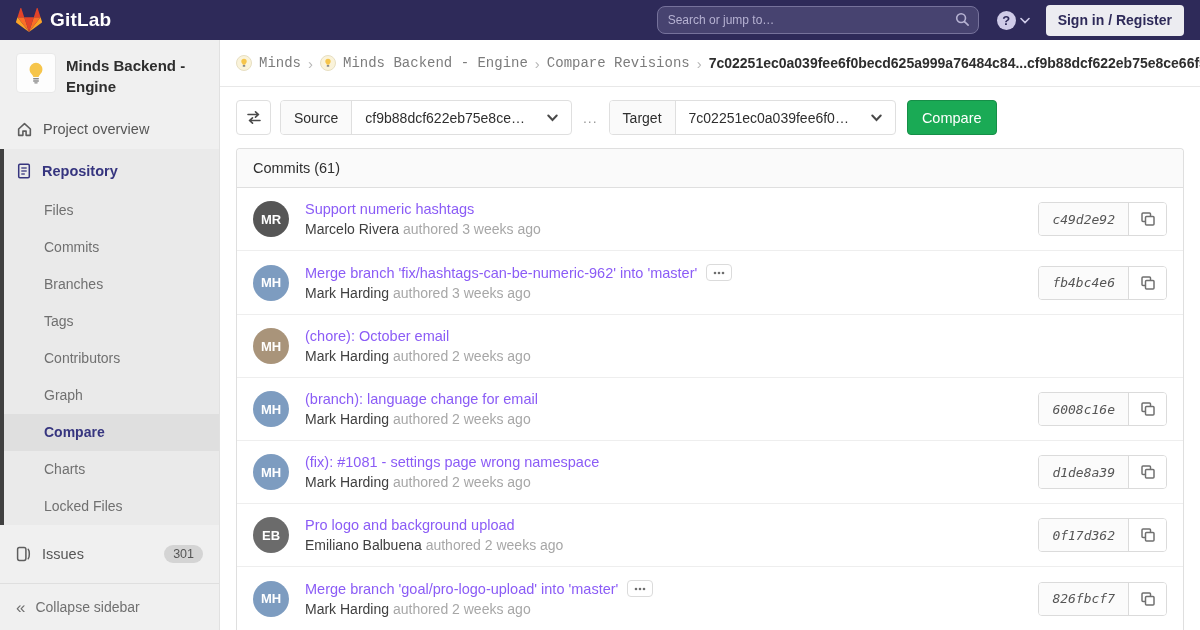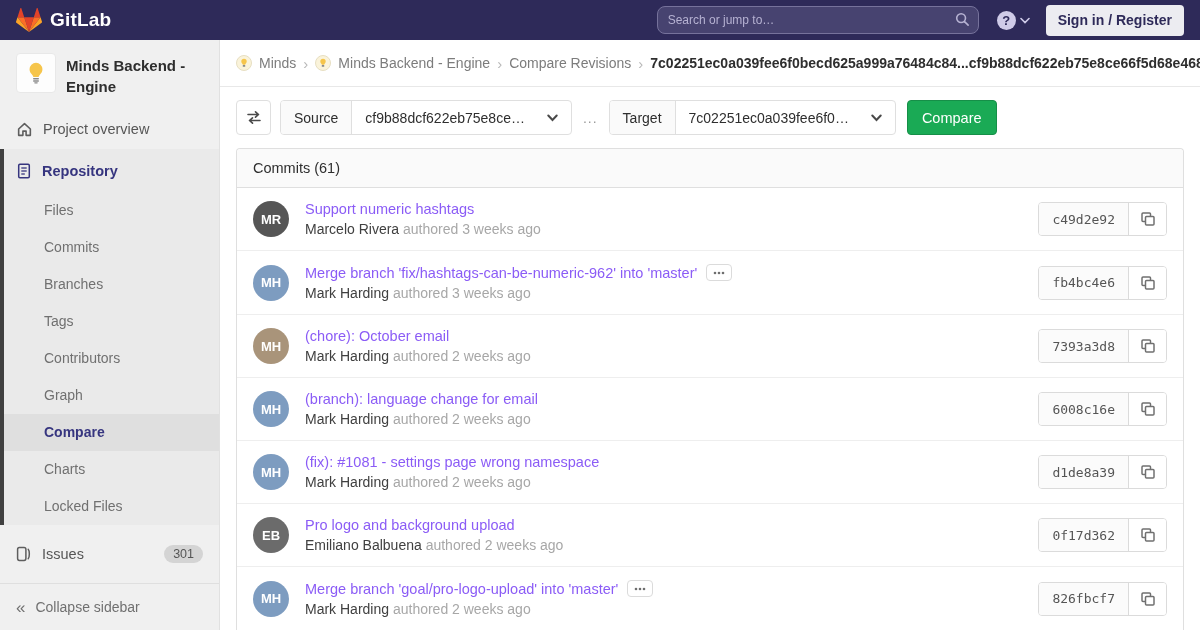--- a/index.html
+++ b/index.html
@@ -73,21 +73,21 @@
     align-items:center; gap:10px; padding:0 16px; color:#707070; font-size:14px; cursor:pointer;
   }
   .collapse-icon { font-size:17px; color:#707070; line-height:1; }
   
   .content { flex:1; display:flex; flex-direction:column; min-width:0; }
   .breadcrumb-bar {
     height:47px; border-bottom:1px solid #e8e8e8; display:flex; align-items:center;
     padding:0 16px; gap:7px; white-space:nowrap; overflow:hidden;
   }
   .crumb { display:flex; align-items:center; gap:7px; }
-  .crumb a { color:#7c7c7c; text-decoration:none; font-size:14px; cursor:pointer; }
+  .crumb a { color:#7c7c7c; text-decoration:none; font-size:14px; cursor:pointer;font-family:Liberation Mono, monospace; }
   .crumb-chevron { color:#b8b8b8; font-size:15px; }
   .crumb-avatar {
     width:16px; height:16px; border-radius:50%; background:#faf3da; border:1px solid #e7dfc2;
     display:flex; align-items:center; justify-content:center; flex-shrink:0;
   }
   .crumb-current { color:#2e2e2e; font-weight:600; font-size:14px; }
   
   .compare-form { display:flex; align-items:center; padding:13px 16px; gap:9px; }
   .swap-btn {
     width:35px; height:35px; border:1px solid #dfdfdf; background:#fff; border-radius:4px;
@@ -137,20 +137,21 @@
   .commit-meta a.author { color:#404040; text-decoration:none; cursor:pointer; }
   .commit-meta .authored { color:#a7a7a7; }
   .sha-group {
     display:inline-flex; border:1px solid #dbdbdb; border-radius:4px; overflow:hidden;
     height:34px; flex-shrink:0;
   }
   .sha {
     background:#fbfbfb; padding:0 13px; display:flex; align-items:center;
     font-family:"DejaVu Sans Mono","Liberation Mono",monospace; font-size:13px; color:#555;
     cursor:pointer;
+    font-style:italic;
   }
   .copy-btn {
     background:#fff; border:none; border-left:1px solid #dbdbdb; width:38px;
     display:flex; align-items:center; justify-content:center; cursor:pointer;
   }
 </style>
 </head>
 <body>
 
 <header class="navbar">
@@ -379,29 +380,20 @@
             <div class="commit-info">
               <div class="commit-title-line">
                 <a class="commit-title">(chore): October email</a>
 
               </div>
               <div class="commit-meta">
                 <a class="author">Mark Harding</a>
                 <span class="authored">authored 2 weeks ago</span>
               </div>
             </div>
-            <div class="sha-group">
-              <span class="sha">7393a3d8</span>
-              <button class="copy-btn">
-                <svg width="16" height="16" viewBox="0 0 16 16">
-                  <rect x="2" y="2" width="8.5" height="8.5" rx="1" fill="none" stroke="#707070" stroke-width="1.5"></rect>
-                  <rect x="5.5" y="5.5" width="8.5" height="8.5" rx="1" fill="#fff" stroke="#707070" stroke-width="1.5"></rect>
-                </svg>
-              </button>
-            </div>
           </div>
 
           <div class="commit-row">
             <div class="avatar" style="background: rgb(125, 156, 192);">
               <span>MH</span>
             </div>
             <div class="commit-info">
               <div class="commit-title-line">
                 <a class="commit-title">(branch): language change for email</a>
 

